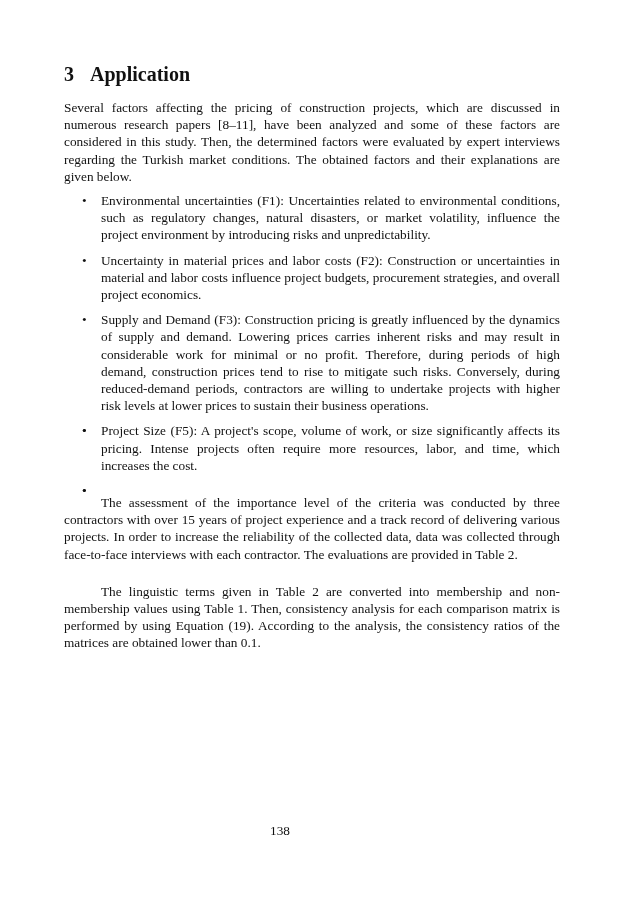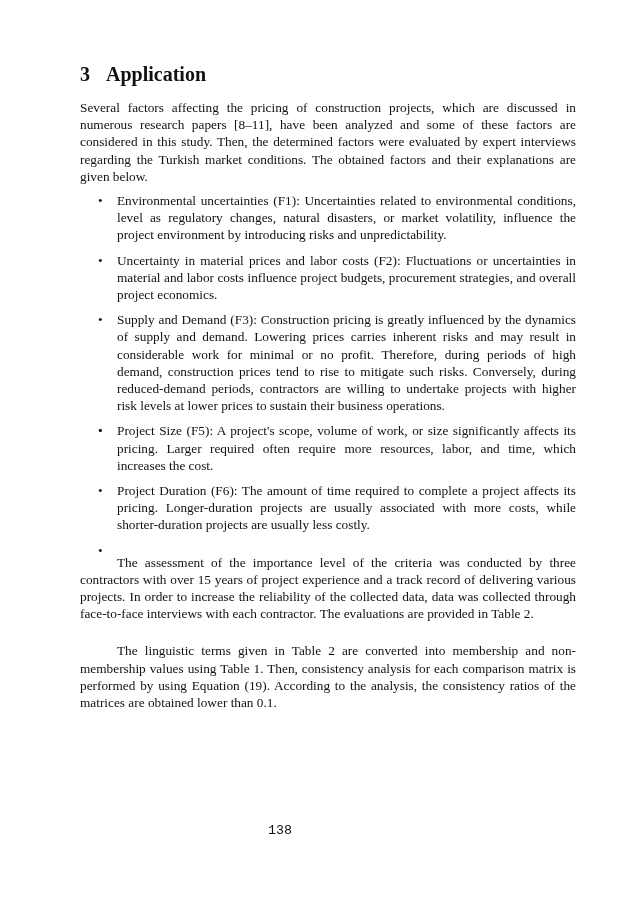--- a/index.html
+++ b/index.html
@@ -1,53 +1,53 @@
 <!DOCTYPE html>
 <html><head>
   <meta charset="utf-8">
   <style>
     html, body { margin: 0; padding: 0; background: #ffffff; }
     body { width: 636px; height: 900px; position: relative; overflow: hidden; }
     .page {
-      position: absolute; left: 80px; top: 62px; width: 496px;
+      position: absolute; left: 64px; top: 62px; width: 496px;
       font-family: "Liberation Serif", "DejaVu Serif", serif;
       color: #111; font-size: 13.3px; line-height: 17.2px;
     }
     h2 {
       margin: 0 0 13px 0; font-size: 20px; line-height: 24px; font-weight: bold;
       font-family: "Liberation Serif", "DejaVu Serif", serif;
     }
     h2 .num { display: inline-block; width: 26px; }
     p { margin: 0; text-align: justify; }
     ul { list-style: none; margin: 7px 0 0 0; padding: 0; }
     li { position: relative; padding-left: 37px; margin-bottom: 8px; text-align: justify; }
     li .bullet { position: absolute; left: 18px; top: 0; }
     .indent { text-indent: 37px; margin-top: 20px; }
     .pageno {
       position: absolute; left: 0; width: 560px; top: 823px; text-align: center;
-      font-family: Liberation Mono, monospace; font-size: 13.3px; color: #111;
+      font-family: Liberation Serif, serif; font-size: 13.3px; color: #111;
     }
   </style>
 </head>
 <body>
 
 <div class="page">
   <h2>
     <span class="num">3</span><span>Application</span>
   </h2>
 
   <p>Several factors affecting the pricing of construction projects, which are discussed in numerous research papers [8–11], have been analyzed and some of these factors are considered in this study. Then, the determined factors were evaluated by expert interviews regarding the Turkish market conditions. The obtained factors and their explanations are given below.</p>
 
   <ul>
-    <li><span class="bullet">•</span><span>Environmental uncertainties (F1): Uncertainties related to environmental conditions, level as regulatory changes, natural disasters, or market volatility, influence the project environment by introducing risks and unpredictability.</span></li>
-    <li><span class="bullet">•</span><span>Uncertainty in material prices and labor costs (F2): Fluctuations or uncertainties in material and labor costs influence project budgets, procurement strategies, and overall project economics.</span></li>
+    <li><span class="bullet">•</span><span>Environmental uncertainties (F1): Uncertainties related to environmental conditions, such as regulatory changes, natural disasters, or market volatility, influence the project environment by introducing risks and unpredictability.</span></li>
+    <li><span class="bullet">•</span><span>Uncertainty in material prices and labor costs (F2): Construction or uncertainties in material and labor costs influence project budgets, procurement strategies, and overall project economics.</span></li>
     <li><span class="bullet">•</span><span>Supply and Demand (F3): Construction pricing is greatly influenced by the dynamics of supply and demand. Lowering prices carries inherent risks and may result in considerable work for minimal or no profit. Therefore, during periods of high demand, construction prices tend to rise to mitigate such risks. Conversely, during reduced-demand periods, contractors are willing to undertake projects with higher risk levels at lower prices to sustain their business operations.</span></li>
     <li><span class="bullet">•</span></li>
-    <li><span class="bullet">•</span><span>Project Size (F5): A project's scope, volume of work, or size significantly affects its pricing. Larger required often require more resources, labor, and time, which increases the cost.</span></li>
-    <li><span class="bullet">•</span><span>Project Duration (F6): The amount of time required to complete a project affects its pricing. Longer-duration projects are usually associated with more costs, while shorter-duration projects are usually less costly.</span></li>
+    <li><span class="bullet">•</span><span>Project Size (F5): A project's scope, volume of work, or size significantly affects its pricing. Intense projects often require more resources, labor, and time, which increases the cost.</span></li>
+    <li><span class="bullet">•</span></li>
     <li><span class="bullet">•</span></li>
   </ul>
 
   <p class="indent">The assessment of the importance level of the criteria was conducted by three contractors with over 15 years of project experience and a track record of delivering various projects. In order to increase the reliability of the collected data, data was collected through face-to-face interviews with each contractor. The evaluations are provided in Table 2.</p>
   <p class="indent">The linguistic terms given in Table 2 are converted into membership and non-membership values using Table 1. Then, consistency analysis for each comparison matrix is performed by using Equation (19). According to the analysis, the consistency ratios of the matrices are obtained lower than 0.1.</p>
 </div>
 
 <div class="pageno">138</div>
 
 </body></html>

